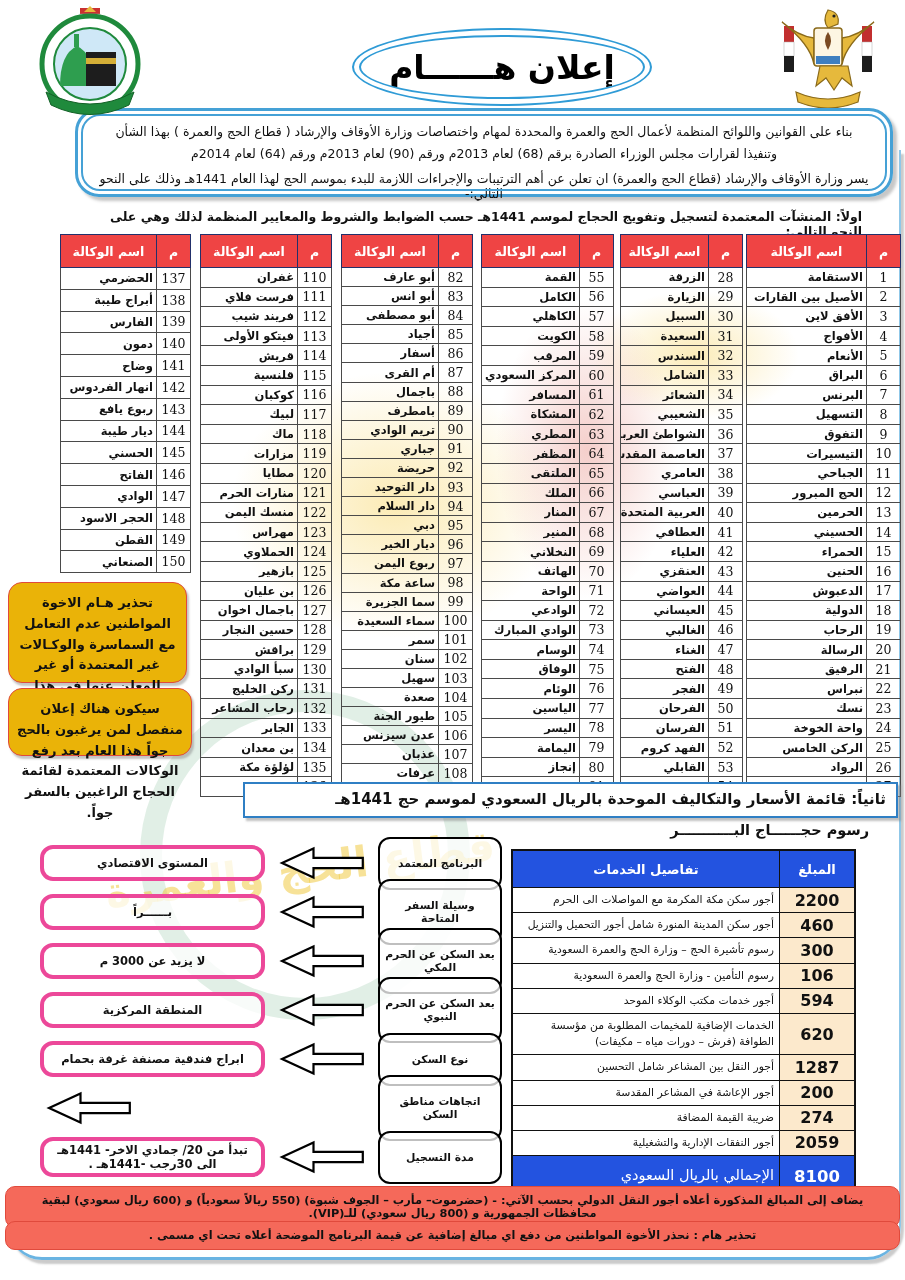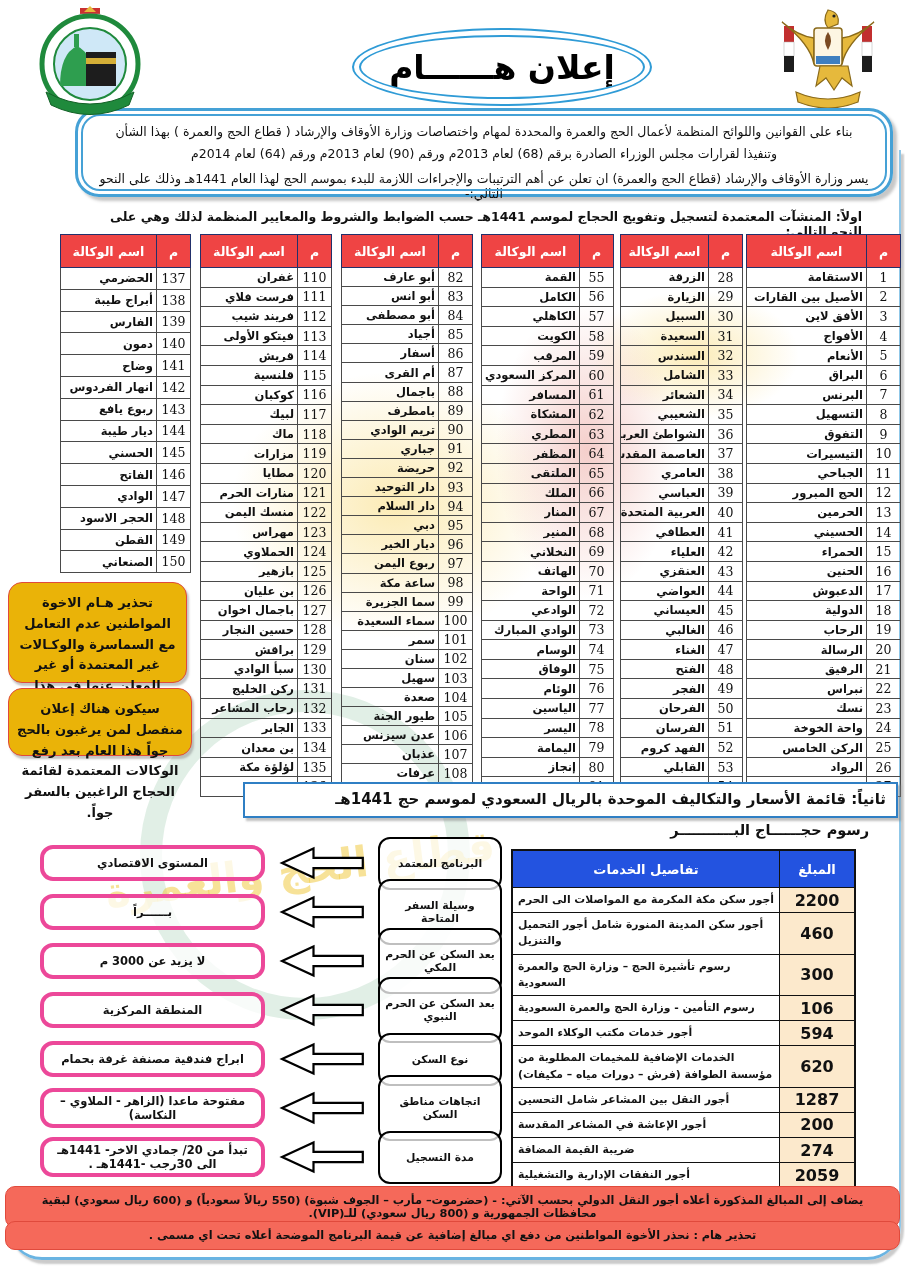--- a/index.html
+++ b/index.html
@@ -61,21 +61,21 @@
     font-size:15px;font-weight:bold;line-height:31px;text-align:right;padding-right:10px;z-index:3;}
   .sec2-sub{top:822px;right:36px;font-size:14.5px;font-weight:bold;direction:rtl;z-index:3;}
 
   
   table.price{position:absolute;left:511px;top:849px;width:345px;border-collapse:collapse;
     border:2px solid #111;z-index:3;background:#fff;}
   table.price th{background:#2353e0;color:#fff;font-weight:bold;border:1px solid #111;}
   table.price th.det{font-size:13px;height:34px;}
   table.price th.amt{font-size:13px;width:72px;}
   table.price td{border:1px solid #111;}
-  table.price td.det{font-size:10.8px;font-weight:bold;text-align:left;padding:4px 5px;line-height:1.5;color:#131313;border-radius:7px;}
+  table.price td.det{font-size:10.8px;font-weight:normal;text-align:right;padding:4px 5px;line-height:1.5;color:#131313;}
   table.price td.amt{background:#fce9cc;font-size:16px;font-weight:bold;text-align:center;
     font-family:"DejaVu Sans",sans-serif;}
   table.price .total td{background:#2353e0;color:#fff;border-color:#111;}
   table.price .total td.det{font-size:14.5px;height:32px;}
   table.price .total td.amt{font-size:16.5px;background:#2353e0;}
 
   
   .flow{left:40px;top:842px;width:462px;z-index:3;}
   .fc-row{display:flex;flex-direction:row;align-items:center;justify-content:space-between;
     height:42px;margin-bottom:7px;direction:ltr;}
@@ -948,21 +948,20 @@
 
     <div class="fc-row">
       <div class="fc-value">ابراج فندقية مصنفة غرفة بحمام</div>
       <svg class="fc-arrow" viewBox="0 0 100 40">
         <polygon points="98,14 40,14 40,3 3,20 40,37 40,26 98,26" fill="#ffffff" stroke="#000000" stroke-width="2.6" stroke-linejoin="miter"></polygon>
       </svg>
       <div class="fc-label">نوع السكن</div>
     </div>
 
     <div class="fc-row">
-      <div class="fc-value">مفتوحة ماعدا (الزاهر - الملاوي – النكاسة)</div>
       <svg class="fc-arrow" viewBox="0 0 100 40">
         <polygon points="98,14 40,14 40,3 3,20 40,37 40,26 98,26" fill="#ffffff" stroke="#000000" stroke-width="2.6" stroke-linejoin="miter"></polygon>
       </svg>
       <div class="fc-label">اتجاهات مناطق السكن</div>
     </div>
 
     <div class="fc-row">
       <div class="fc-value">تبدأ من 20/ جمادي الاخر- 1441هـ الى 30رجب -1441هـ .</div>
       <svg class="fc-arrow" viewBox="0 0 100 40">
         <polygon points="98,14 40,14 40,3 3,20 40,37 40,26 98,26" fill="#ffffff" stroke="#000000" stroke-width="2.6" stroke-linejoin="miter"></polygon>

